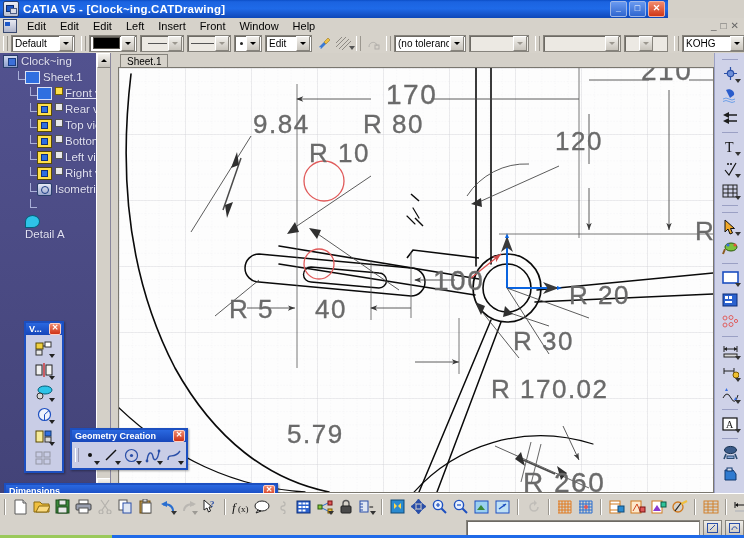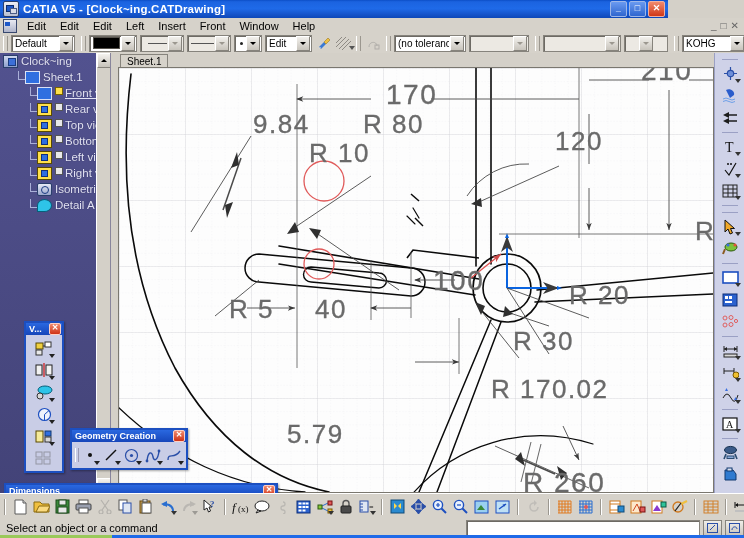--- a/index.html
+++ b/index.html
@@ -404,21 +404,21 @@
           <span class="smallsq"></span>
           <span class="tlabel">Right view</span>
         </div>
 
         <div class="tnode" style="padding-left:22px;">
           <span class="elbow"></span>
           <span class="tico ico-iso"></span>
           <span class="tlabel">Isometric</span>
         </div>
 
-        <div class="tnode" style="padding-left:22px;">
+        <div class="tnode" style="padding-left:22px;flex-direction:column;">
           <span class="elbow last"></span>
           <span class="tico ico-detail"></span>
           <span class="tlabel">Detail A</span>
         </div>
       </div>
 
       <div class="treescroll">
         <div class="sb-btn"></div>
         <div class="sb-btn dn" style="position:absolute;bottom:0;"></div>
       </div>
@@ -1299,21 +1299,20 @@
           </g>
         <path d="M2 5 l3 -2 v4 z" fill="#111"></path>
           <path d="M15 5 l-3 -2 v4 z" fill="#111"></path>
         <rect x="2" y="10" width="13" height="2" fill="#c0c0c0"></rect>
         </svg>
     </div>
 
   </div>
 
   <div class="statusbar">
-    <div class="status-text">Select an object or a command</div>
     <div class="status-field" value=""></div>
     <div class="status-ico">
       <svg class="ic" width="11" height="10" viewBox="0 0 11 10">
           <g stroke="#2a4fa8" fill="none">
         <rect x="0.5" y="0.5" width="10" height="9"></rect>
             <path d="M3 7 L8 2"></path>
           </g>
         </svg>
     </div>
     <div class="status-ico">

